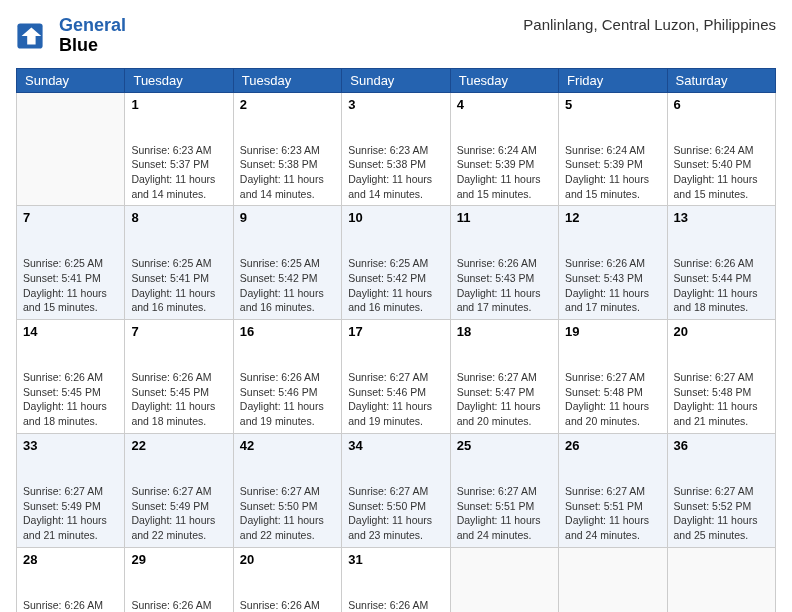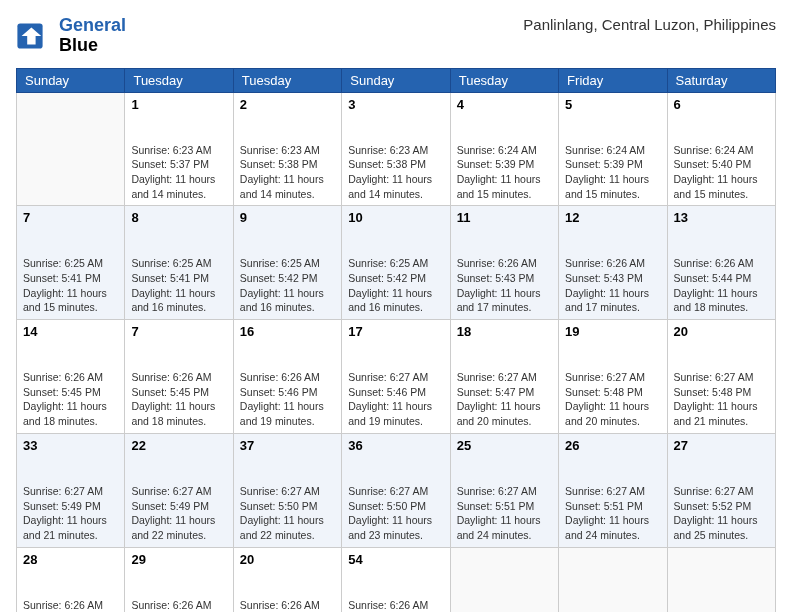--- a/index.html
+++ b/index.html
@@ -210,55 +210,55 @@
       <tr class="row-alt">
         <td>
           <span class="day-num">33</span>
           <div class="cell-info">Sunrise: 6:27 AM<br>Sunset: 5:49 PM<br>Daylight: 11 hours<br>and 21 minutes.</div>
         </td>
         <td>
           <span class="day-num">22</span>
           <div class="cell-info">Sunrise: 6:27 AM<br>Sunset: 5:49 PM<br>Daylight: 11 hours<br>and 22 minutes.</div>
         </td>
         <td>
-          <span class="day-num">37</span>
+          <span class="day-num">42</span>
           <div class="cell-info">Sunrise: 6:27 AM<br>Sunset: 5:50 PM<br>Daylight: 11 hours<br>and 22 minutes.</div>
         </td>
         <td>
-          <span class="day-num">36</span>
+          <span class="day-num">34</span>
           <div class="cell-info">Sunrise: 6:27 AM<br>Sunset: 5:50 PM<br>Daylight: 11 hours<br>and 23 minutes.</div>
         </td>
         <td>
           <span class="day-num">25</span>
           <div class="cell-info">Sunrise: 6:27 AM<br>Sunset: 5:51 PM<br>Daylight: 11 hours<br>and 24 minutes.</div>
         </td>
         <td>
           <span class="day-num">26</span>
           <div class="cell-info">Sunrise: 6:27 AM<br>Sunset: 5:51 PM<br>Daylight: 11 hours<br>and 24 minutes.</div>
         </td>
         <td>
-          <span class="day-num">27</span>
+          <span class="day-num">36</span>
           <div class="cell-info">Sunrise: 6:27 AM<br>Sunset: 5:52 PM<br>Daylight: 11 hours<br>and 25 minutes.</div>
         </td>
       </tr>
       <tr>
         <td>
           <span class="day-num">28</span>
           <div class="cell-info">Sunrise: 6:26 AM<br>Sunset: 5:52 PM<br>Daylight: 11 hours<br>and 25 minutes.</div>
         </td>
         <td>
           <span class="day-num">29</span>
           <div class="cell-info">Sunrise: 6:26 AM<br>Sunset: 5:53 PM<br>Daylight: 11 hours<br>and 26 minutes.</div>
         </td>
         <td>
           <span class="day-num">20</span>
           <div class="cell-info">Sunrise: 6:26 AM<br>Sunset: 5:53 PM<br>Daylight: 11 hours<br>and 27 minutes.</div>
         </td>
         <td>
-          <span class="day-num">54</span>
+          <span class="day-num">31</span>
           <div class="cell-info">Sunrise: 6:26 AM<br>Sunset: 5:54 PM<br>Daylight: 11 hours<br>and 27 minutes.</div>
         </td>
         <td class="empty"></td>
         <td class="empty"></td>
         <td class="empty"></td>
       </tr>
     </tbody>
 </table>
 
 </body></html>

